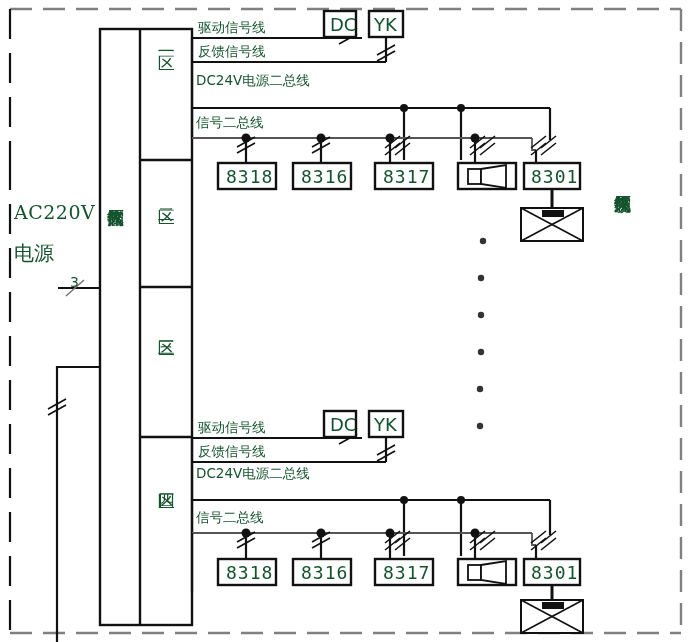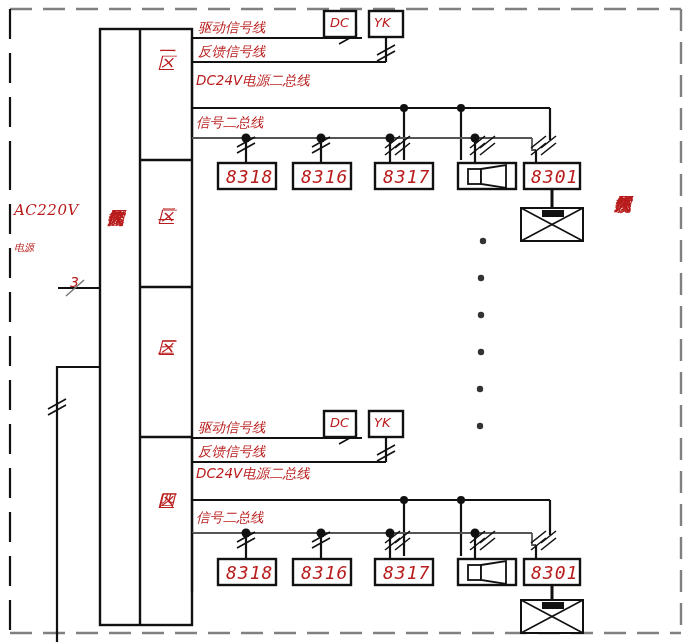--- a/index.html
+++ b/index.html
@@ -1,28 +1,28 @@
 <!DOCTYPE html>
 <html><head>
 <meta charset="utf-8">
 <style>
   html,body{margin:0;padding:0;background:#fff;}
   body{font-family:"Liberation Sans","DejaVu Sans",sans-serif;}
   #stage{position:relative;width:691px;height:642px;background:#fff;overflow:hidden;}
   #stage svg{position:absolute;left:0;top:0;}
-  .lbl{position:absolute;font-family:"DejaVu Sans","Liberation Sans",sans-serif;color:#b91c1c;white-space:nowrap;line-height:1;font-style:italic;}
+  .lbl{position:absolute;font-family:"DejaVu Sans","Liberation Sans",sans-serif;color:#14532d;white-space:nowrap;line-height:1;}
   .cn{font-size:14px;letter-spacing:0px;}
   .buslabel{font-size:13.5px;}
   .devtext{font-size:18px;font-family:"DejaVu Sans Mono","Liberation Mono",monospace;letter-spacing:1px;}
-  .smallbox{font-size:13px;font-family:"DejaVu Sans","Liberation Sans",sans-serif;}
+  .smallbox{font-size:18px;font-family:"DejaVu Sans","Liberation Sans",sans-serif;}
   .vert{writing-mode:vertical-rl;text-orientation:upright;line-height:1.12;font-size:17px;}
   .vert-sys{writing-mode:vertical-rl;text-orientation:upright;line-height:1.30;font-size:17px;}
   .zone{writing-mode:vertical-rl;text-orientation:upright;font-size:17px;line-height:1.1;}
-  .acname{font-size:15px;font-family:"DejaVu Serif","Liberation Serif",serif;letter-spacing:0.5px;}
-  .acsub{font-size:10px;}
+  .acname{font-size:19px;font-family:"DejaVu Serif","Liberation Serif",serif;letter-spacing:0.5px;}
+  .acsub{font-size:20px;}
 </style>
 </head>
 <body>
 
 <div id="stage">
 
   <svg width="691" height="642">
     <defs>
       <g id="tick2">
         <line x1="-9" y1="5" x2="9" y2="-5" stroke="#111" stroke-width="1.6"></line>

